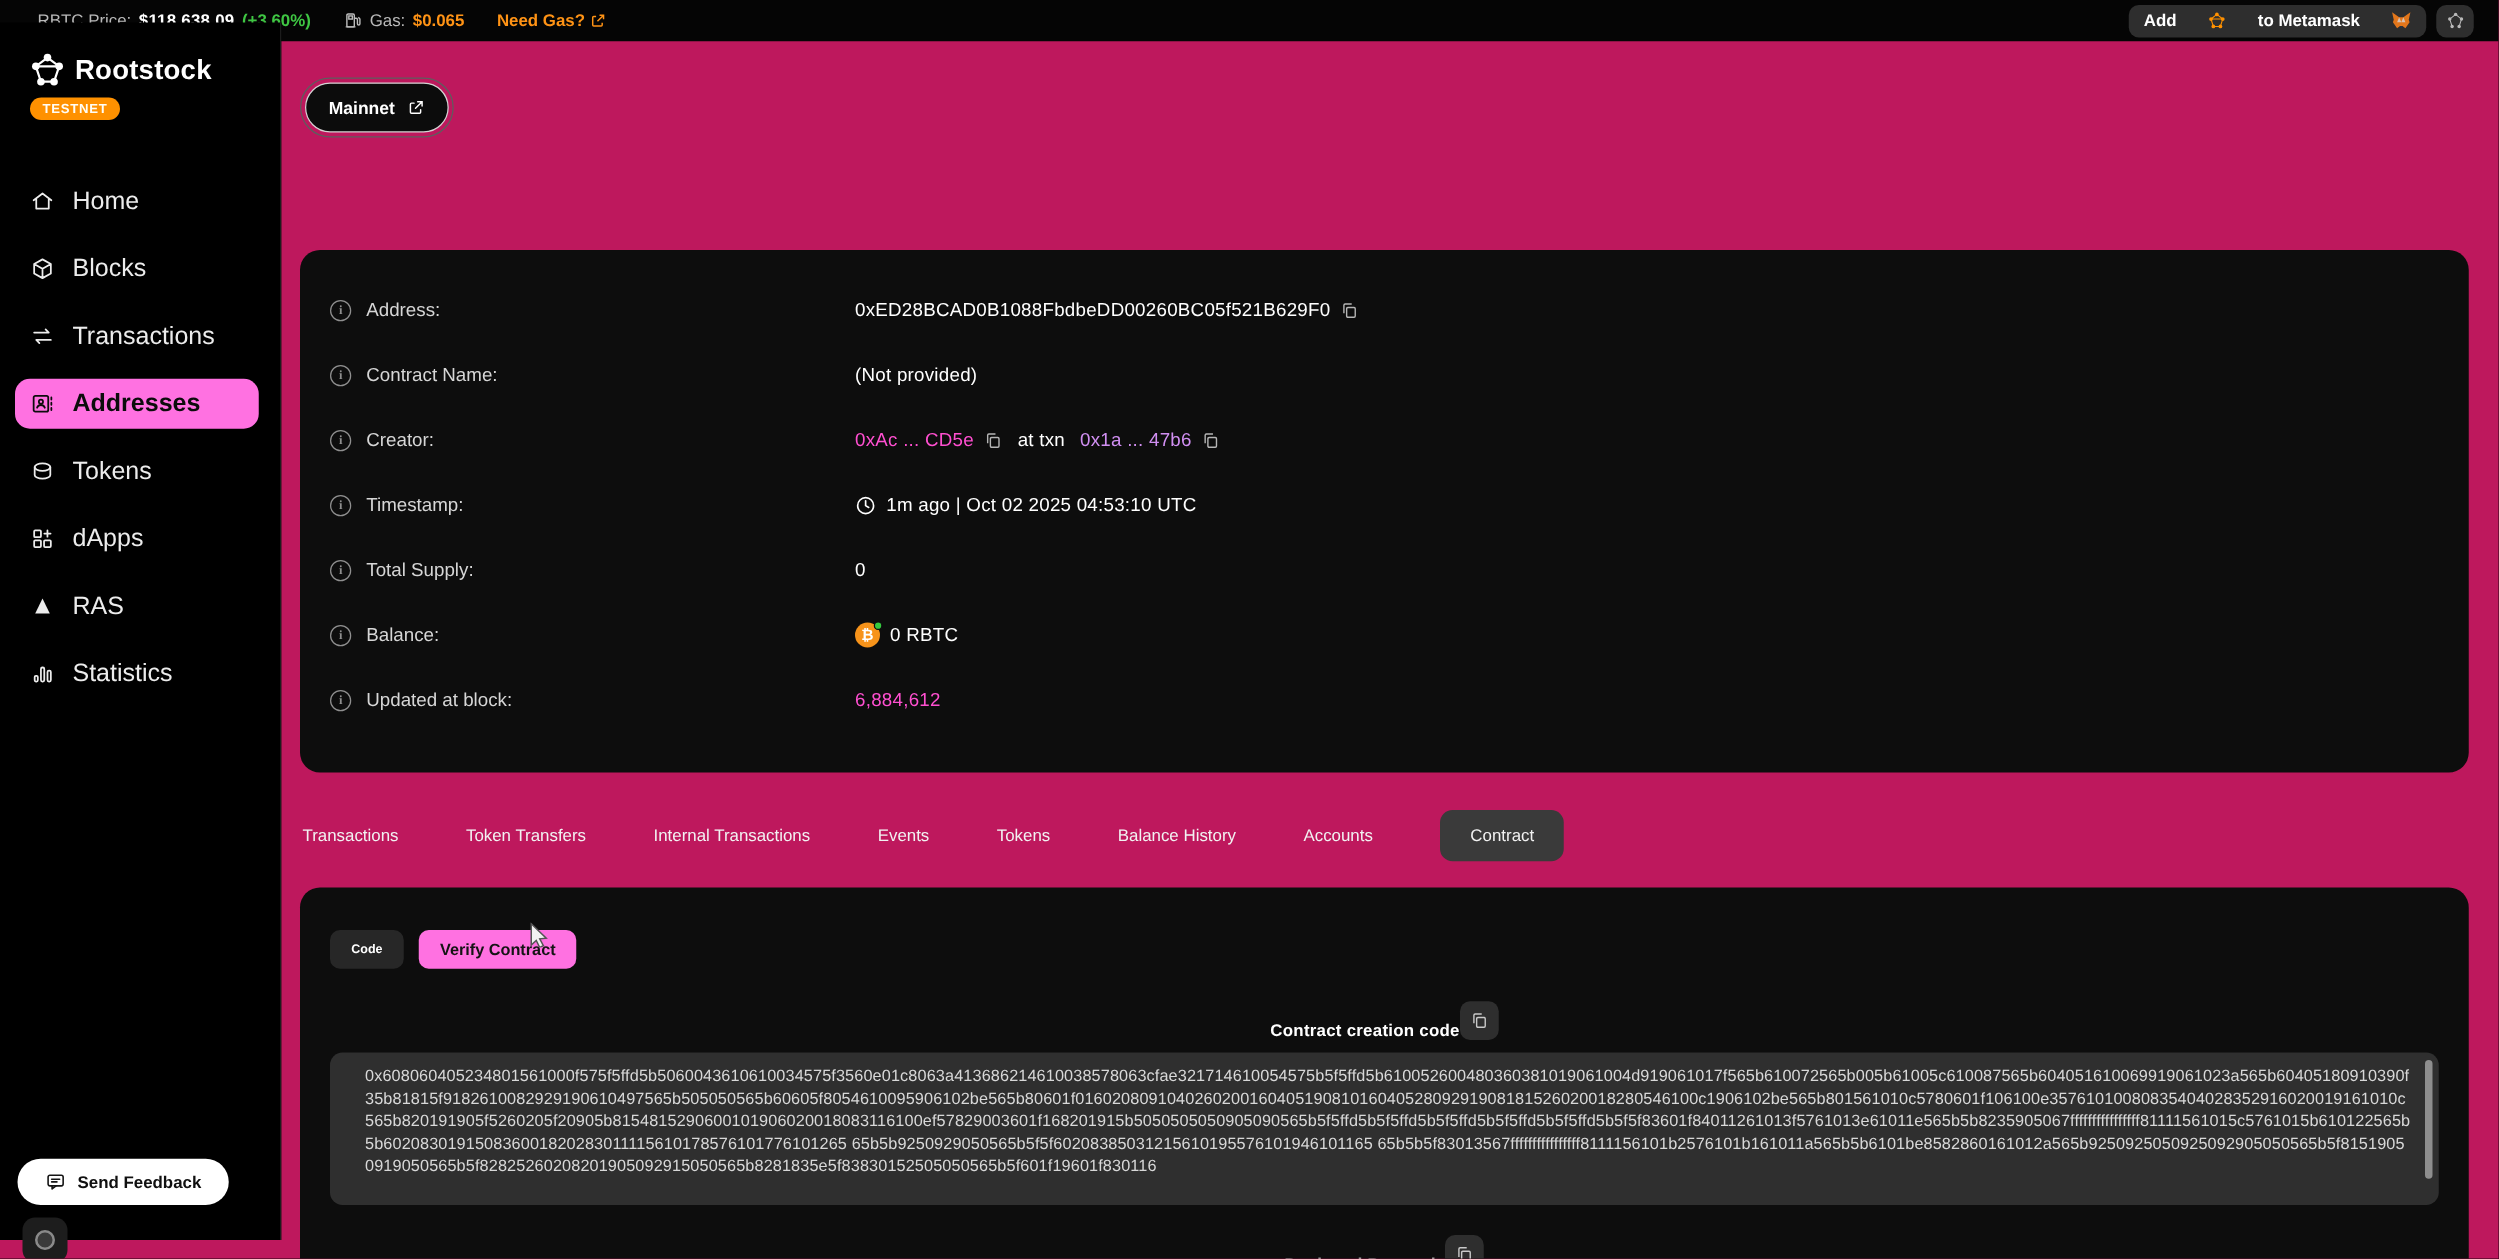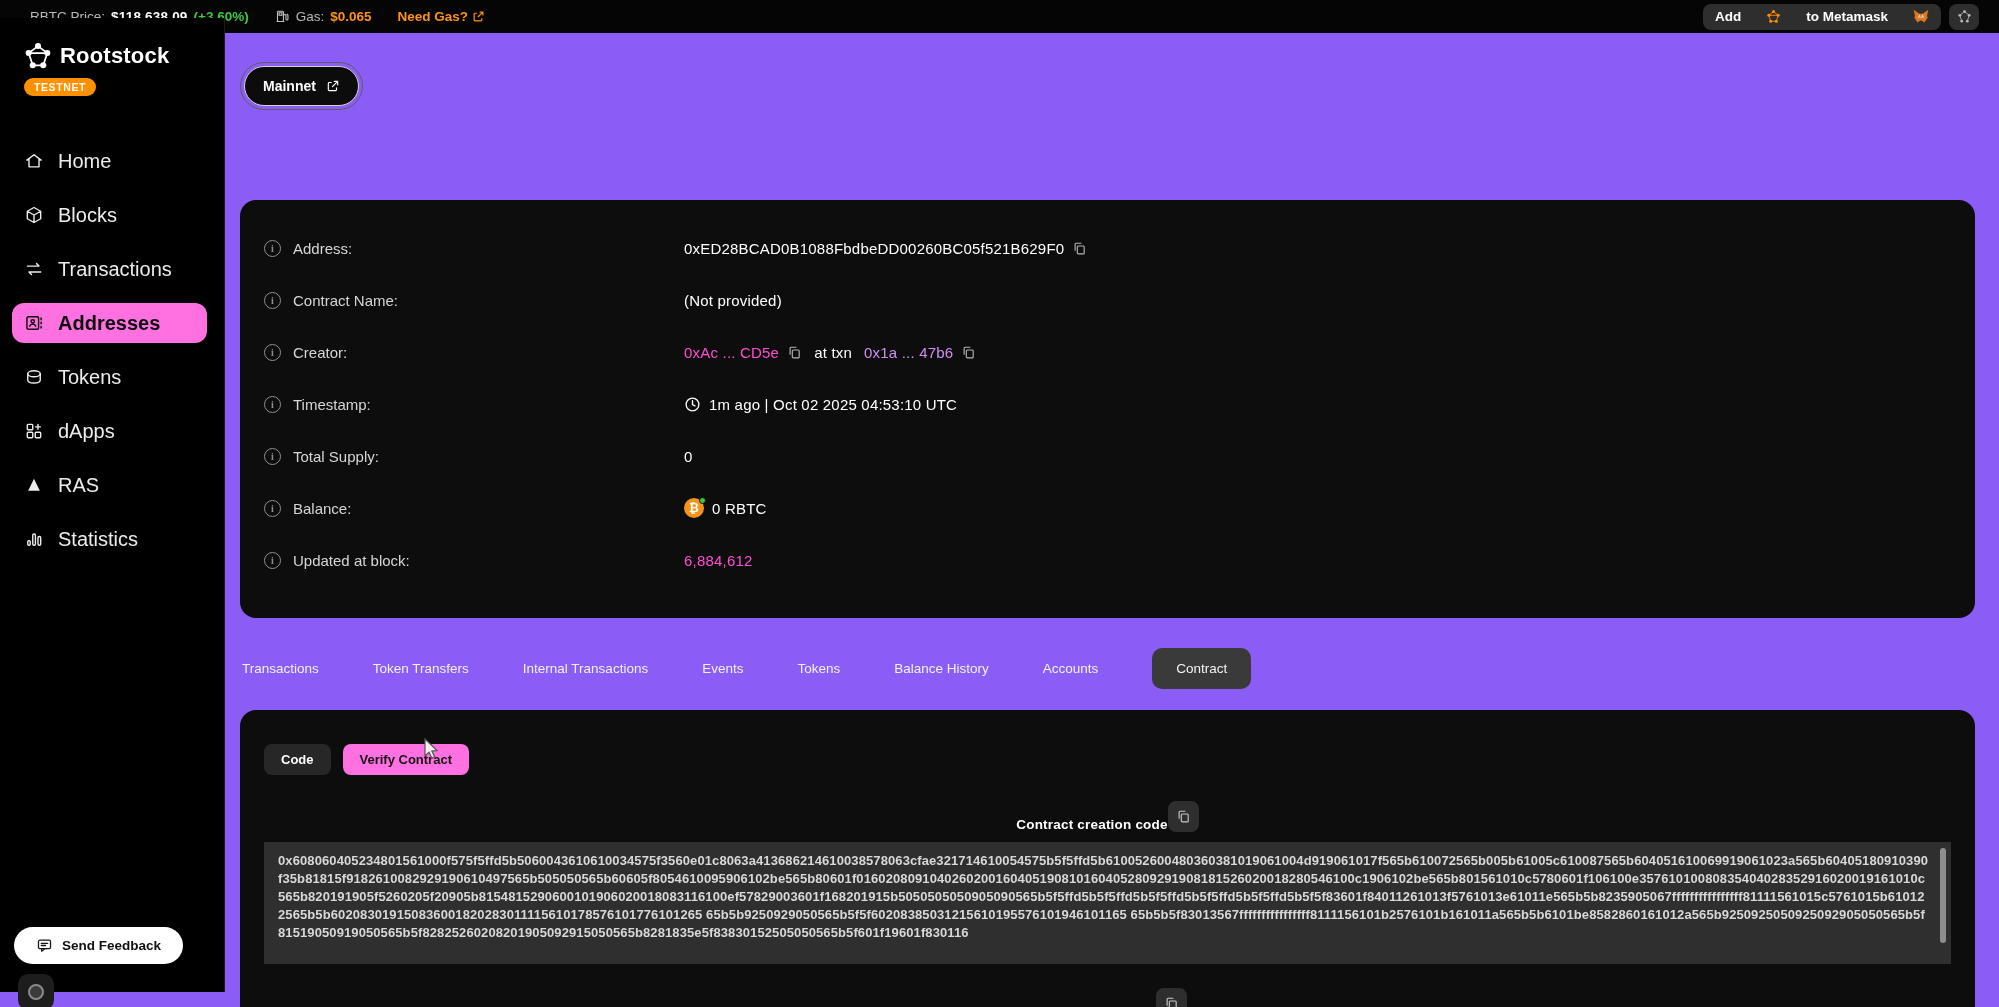--- a/index.html
+++ b/index.html
@@ -1,18 +1,18 @@
 <!DOCTYPE html>
 <html><head>
 <meta charset="utf-8">
 <style>
   * { margin:0; padding:0; box-sizing:border-box; }
   html,body { background:#000; }
   body { font-family:"Liberation Sans", sans-serif; color:#fff; }
-  .viewport { position:relative; width:1999px; height:1007px; background:#8b5cf6; overflow:hidden; }
+  .viewport { position:relative; width:1999px; height:1007px; background:#be185d; overflow:hidden; }
 
   
   .topbar { position:absolute; top:0; left:0; width:1999px; height:33px; background:#050505;
             display:flex; align-items:center; justify-content:space-between; padding:0 20px 0 30px; }
   .topbar-left { display:flex; align-items:center; gap:26px; font-size:13.5px; }
   .tb-group { display:flex; align-items:center; gap:6px; }
   .tb-label { color:#b9b9b9; }
   .tb-strong { color:#fff; font-weight:700; letter-spacing:.2px; }
   .green { color:#3fc643; font-weight:600; }
   .orange { color:#ff9315; font-weight:600; }
@@ -75,30 +75,30 @@
             border-radius:50%; border:1px solid #0d0d0d; }
 
   .tabs { position:absolute; top:613px; left:16px; display:flex; align-items:center; gap:54px; height:44px; }
   .tab { font-size:13.5px; font-weight:500; color:#f2f2f2; cursor:pointer; white-space:nowrap; }
   .tab.active { background:#3a3a3a; padding:13px 24px; border-radius:10px; }
 
   .contract-panel { position:absolute; top:677px; left:14px; width:1735px; height:330px;
                     background:#0d0d0d; border-radius:16px 16px 0 0; padding:34px 24px 0 24px; }
   .btn-row { display:flex; gap:12px; }
   .code-btn { background:#272727; color:#fff; border:none; border-radius:8px; height:31px; padding:0 17px;
-              font-size:13px; font-weight:600; cursor:pointer; }
+              font-size:10px; font-weight:600; cursor:pointer; }
   .verify-btn { background:#ff71e1; color:#141414; border:none; border-radius:8px; height:31px; padding:0 17px;
                 font-size:13px; font-weight:600; cursor:pointer; }
   .section-head { display:flex; justify-content:center; align-items:flex-end; margin-top:26px; }
   .code-label { font-size:13.5px; font-weight:700; letter-spacing:.2px; }
   .copy-sq { width:31px; height:31px; background:#2e2e2e; border:none; border-radius:8px; color:#c9c9c9;
              display:flex; align-items:center; justify-content:center; cursor:pointer; }
-  .code-box { position:relative; margin-top:10px; background:#2f2f2f; border-radius:0; overflow:hidden;
-              padding:10px 22px 10px 14px; color:#d8d8d8; font-size:13px; line-height:18px;
-              word-break:break-all; letter-spacing:.1px;font-weight:bold; }
+  .code-box { position:relative; margin-top:10px; background:#2f2f2f; border-radius:10px; overflow:hidden;
+              padding:10px 22px 10px 28px; color:#d8d8d8; font-size:13px; line-height:18px;
+              word-break:break-all; letter-spacing:.1px; }
   .code-box.h1 { height:122px; }
   .vthumb { position:absolute; top:6px; right:5px; width:6px; height:78%; background:#8e8e8e; border-radius:3px; }
 
   .cursor { position:absolute; top:705px; left:198px; z-index:9; pointer-events:none; }
 </style>
 </head>
 <body>
 
 <div class="viewport">
 

